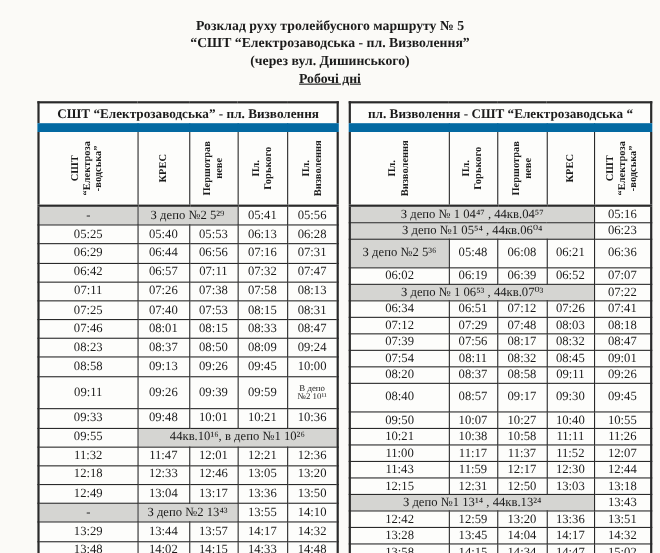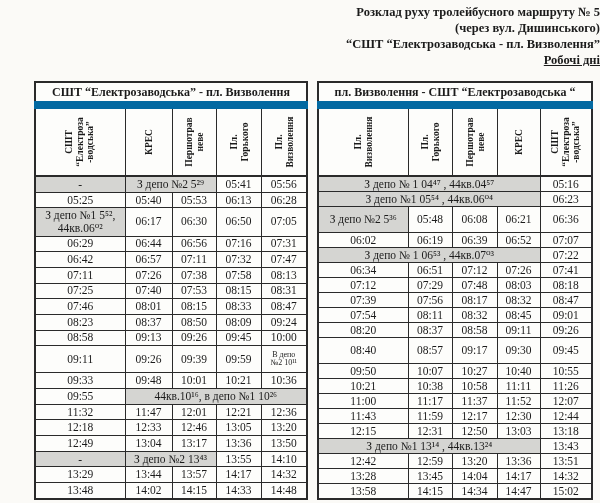--- a/index.html
+++ b/index.html
@@ -1,21 +1,21 @@
 <!DOCTYPE html>
 <html><head>
 <meta charset="utf-8">
 <style>
   html,body{margin:0;padding:0;}
   .page{
     width:600px;height:503px;overflow:hidden;position:relative;
     background:#fbfaf7;color:#1b1b1b;
     font-family:"Liberation Serif","DejaVu Serif",serif;
   }
-  .title-block{text-align:right;padding-top:4px;font-weight:bold;font-size:12.5px;line-height:16px;font-family:Liberation Serif, serif;}
+  .title-block{text-align:center;padding-top:15px;font-weight:bold;font-size:12.5px;line-height:16px;font-family:Liberation Serif, serif;}
   .u{text-decoration:underline;}
   .ui{text-decoration:underline;font-style:italic;}
   .tables{display:flex;gap:9px;margin-left:34px;margin-top:13px;}
   table.tt{border-collapse:collapse;table-layout:fixed;background:#fdfdfb;border:2px solid #2a2a2a;}
   .tt th,.tt td{
     border:1px solid #2a2a2a;text-align:center;vertical-align:middle;
     padding:0;font-size:11.5px;line-height:13px;white-space:pre-line;overflow:hidden;
   }
   th.route{height:18px;font-weight:bold;font-size:12px;border-bottom:8px solid #0369a1;}
   tr.cols th{height:66px;position:relative;border-bottom:2px solid #2a2a2a;font-weight:bold;}
@@ -29,22 +29,22 @@
   td.gray{background:#d5d5d2;}
   td.small{font-size:8px;line-height:8.5px;}
 </style>
 </head>
 <body>
 
 <div class="page">
 
   <div class="title-block">
     <div>Розклад руху тролейбусного маршруту № 5</div>
+    <div>“СШТ “Електрозаводська - пл. Визволення”</div>
     <div>(через вул. Дишинського)</div>
-    <div>“СШТ “Електрозаводська - пл. Визволення”</div>
     <div class="u">Робочі дні</div>
   </div>
 
   <div class="tables">
 
     <table class="tt">
       <colgroup>
         <col style="width:90px">
           <col style="width:47px">
           <col style="width:44px">
@@ -75,28 +75,20 @@
             <td>05:41</td>
             <td>05:56</td>
           </tr>
           <tr>
             <td>05:25</td>
             <td>05:40</td>
             <td>05:53</td>
             <td>06:13</td>
             <td>06:28</td>
           </tr>
-          <tr class="tall">
-            <td class="gray">З депо №1 5⁵²,
-44кв.06⁰²</td>
-            <td>06:17</td>
-            <td>06:30</td>
-            <td>06:50</td>
-            <td>07:05</td>
-          </tr>
           <tr>
             <td>06:29</td>
             <td>06:44</td>
             <td>06:56</td>
             <td>07:16</td>
             <td>07:31</td>
           </tr>
           <tr>
             <td>06:42</td>
             <td>06:57</td>

